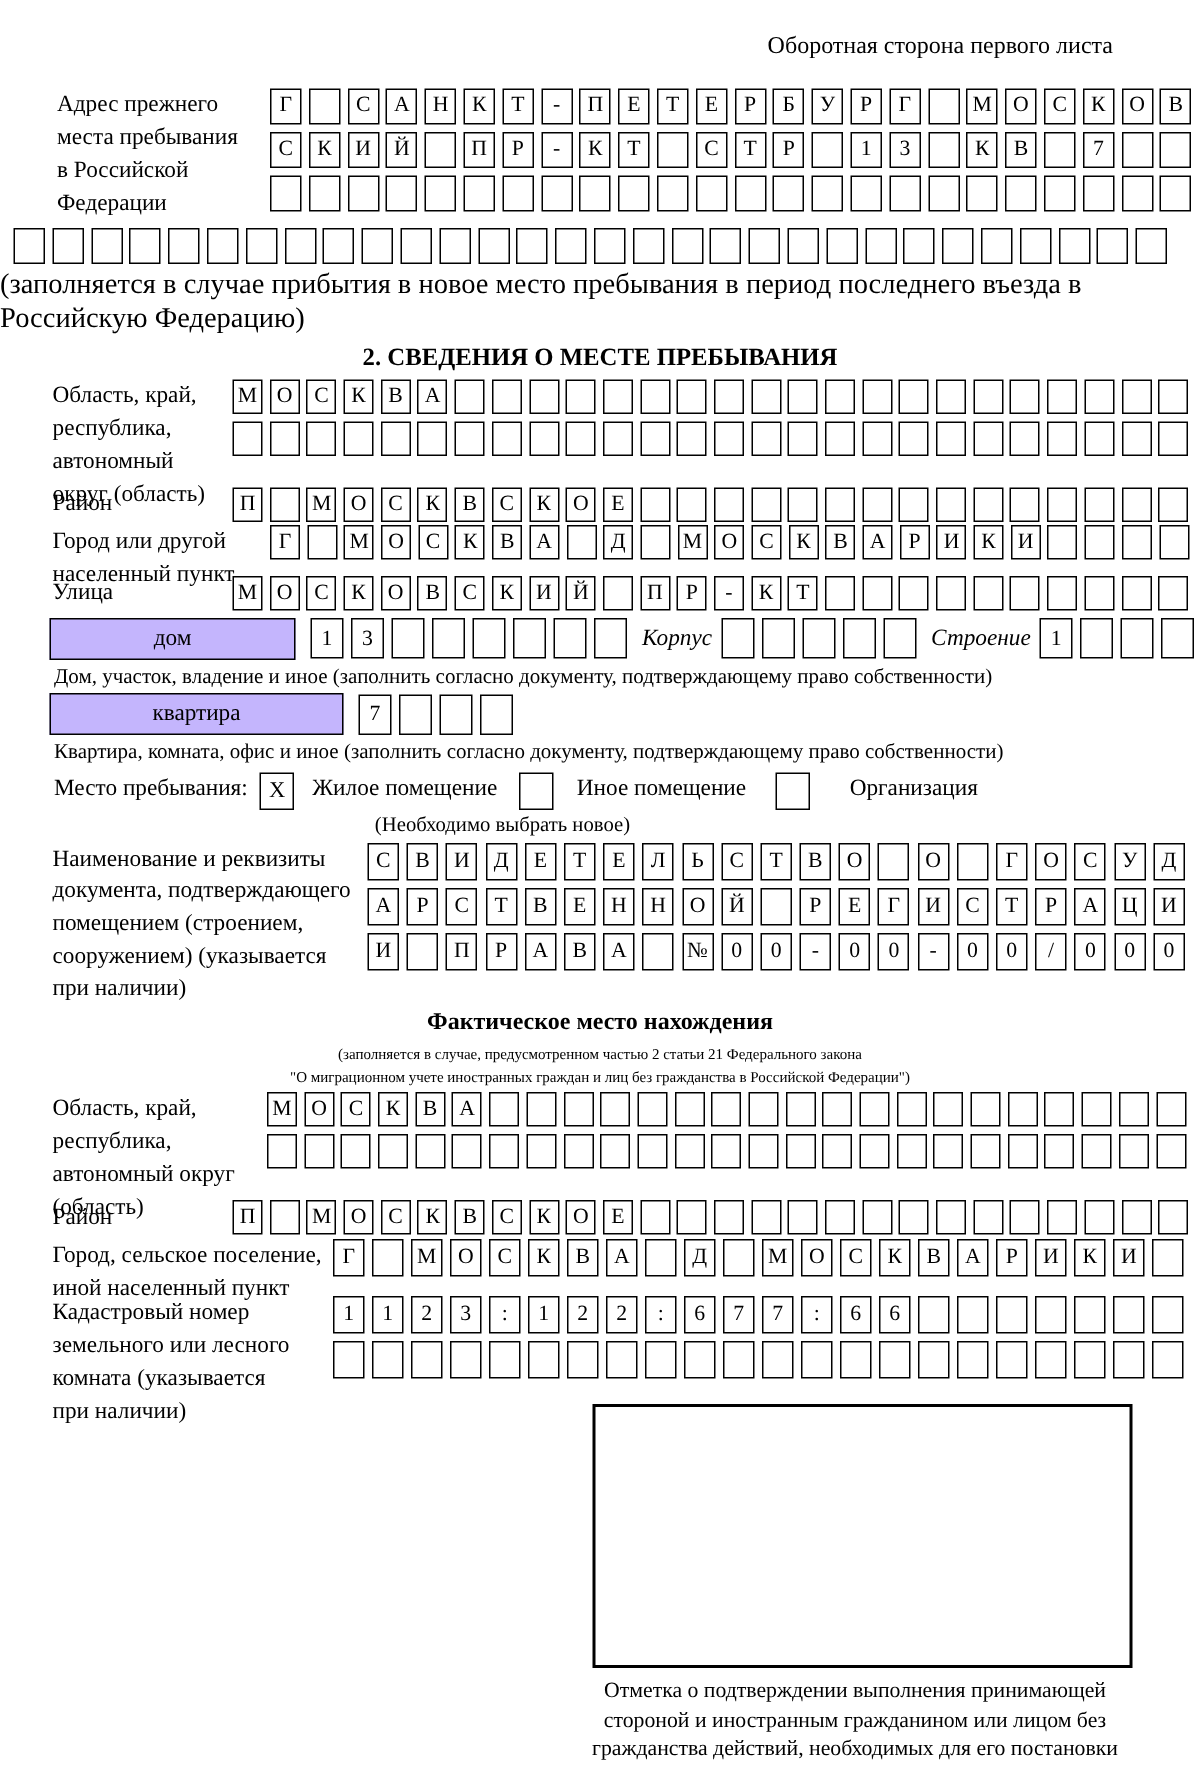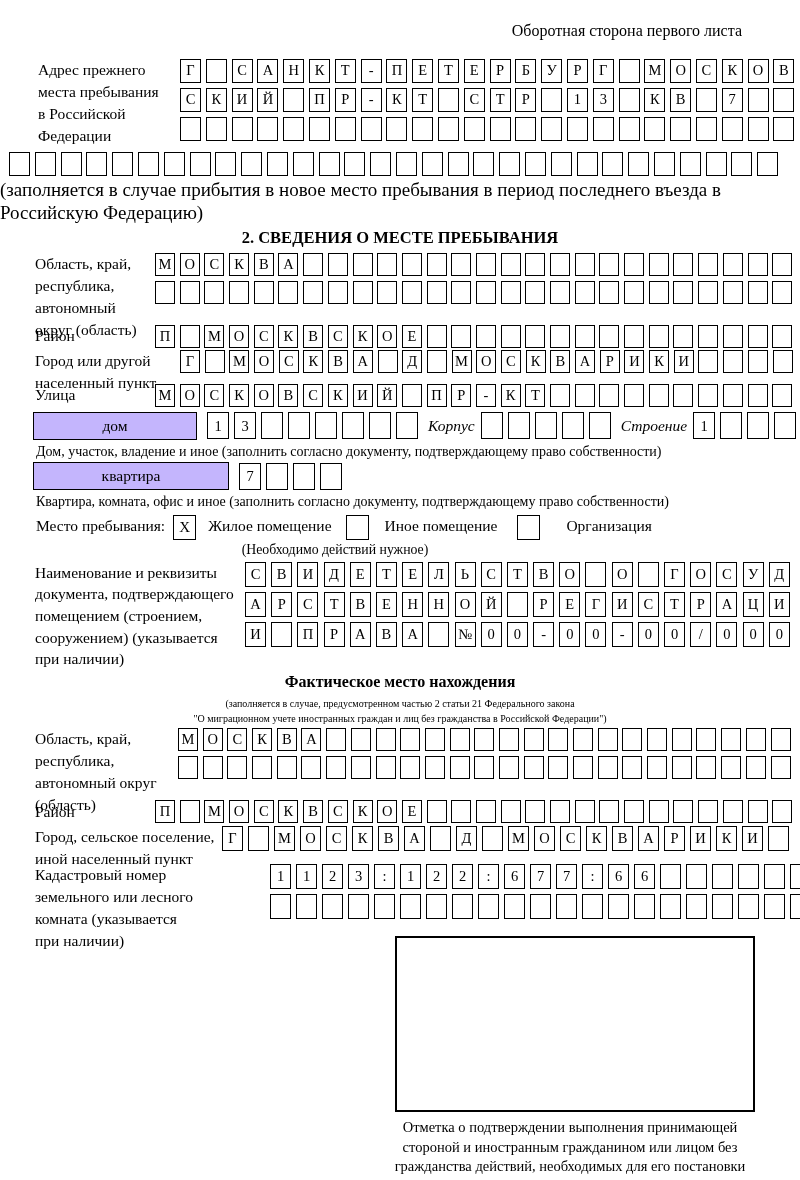--- a/index.html
+++ b/index.html
@@ -51,21 +51,21 @@
   }
   .mlA{margin-left:8px}.mlB{margin-left:12px}.mlC{margin-left:14px}
   .mlD{margin-left:16px}.mlE{margin-left:20px}.mlF{margin-left:26px}
   .stay-note{margin:2px 0 0 170px;width:330px;text-align:center;font-size:13.8px;line-height:1.15;}
   .doc-block{margin:4px 0 0 35px;}
   .actual-title{margin-top:2px;font-size:16px;}
   .law-note{text-align:center;font-size:10px;line-height:1.5;margin-top:4px;}
   .region2-block{margin:2px 0 0 35px;}
   .district2-row{margin:-16px 0 0 35px;}
   .city2-row{margin:3px 0 0 35px;}
-  .cad-block{margin:-6px 0 0 35px;gap:48px;}
+  .cad-block{margin:-6px 0 0 35px;}
   .stamp-box{
     margin:-16px 0 0 395px;width:360px;height:176px;
     border:2px solid #000;box-sizing:border-box;background:#fff;
   }
   .stamp-note{margin:6px 0 0 350px;width:440px;text-align:center;font-size:14.5px;line-height:1.35;}
 </style>
 </head>
 <body>
 
 <div class="header-note">Оборотная сторона первого листа</div>
@@ -402,21 +402,21 @@
 
 <div class="stay-row">
   <span>Место пребывания:</span>
   <span class="checkbox mlA">X</span>
   <span class="mlB">Жилое помещение</span>
   <span class="checkbox mlC"></span>
   <span class="mlD">Иное помещение</span>
   <span class="checkbox mlE"></span>
   <span class="mlF">Организация</span>
 </div>
-<div class="stay-note">(Необходимо действий нужное)</div>
+<div class="stay-note">(Необходимо выбрать новое)</div>
 
 <div class="flexrow doc-block">
   <div class="lbl w210">
       <div>Наименование и реквизиты</div>
       <div>документа, подтверждающего</div>
       <div>помещением (строением,</div>
       <div>сооружением) (указывается</div>
       <div>при наличии)</div>
     </div>
   <div class="stack">

